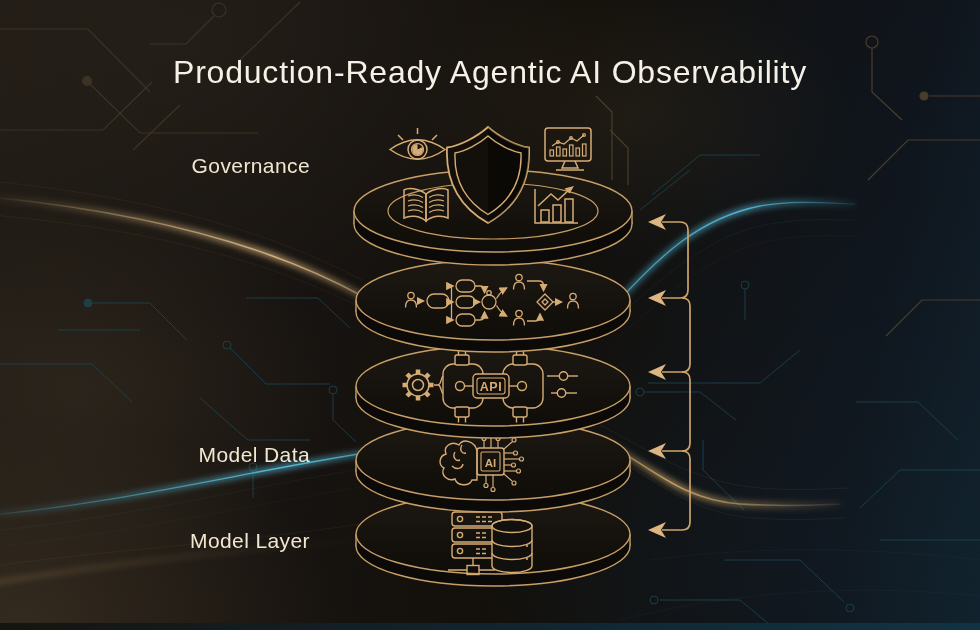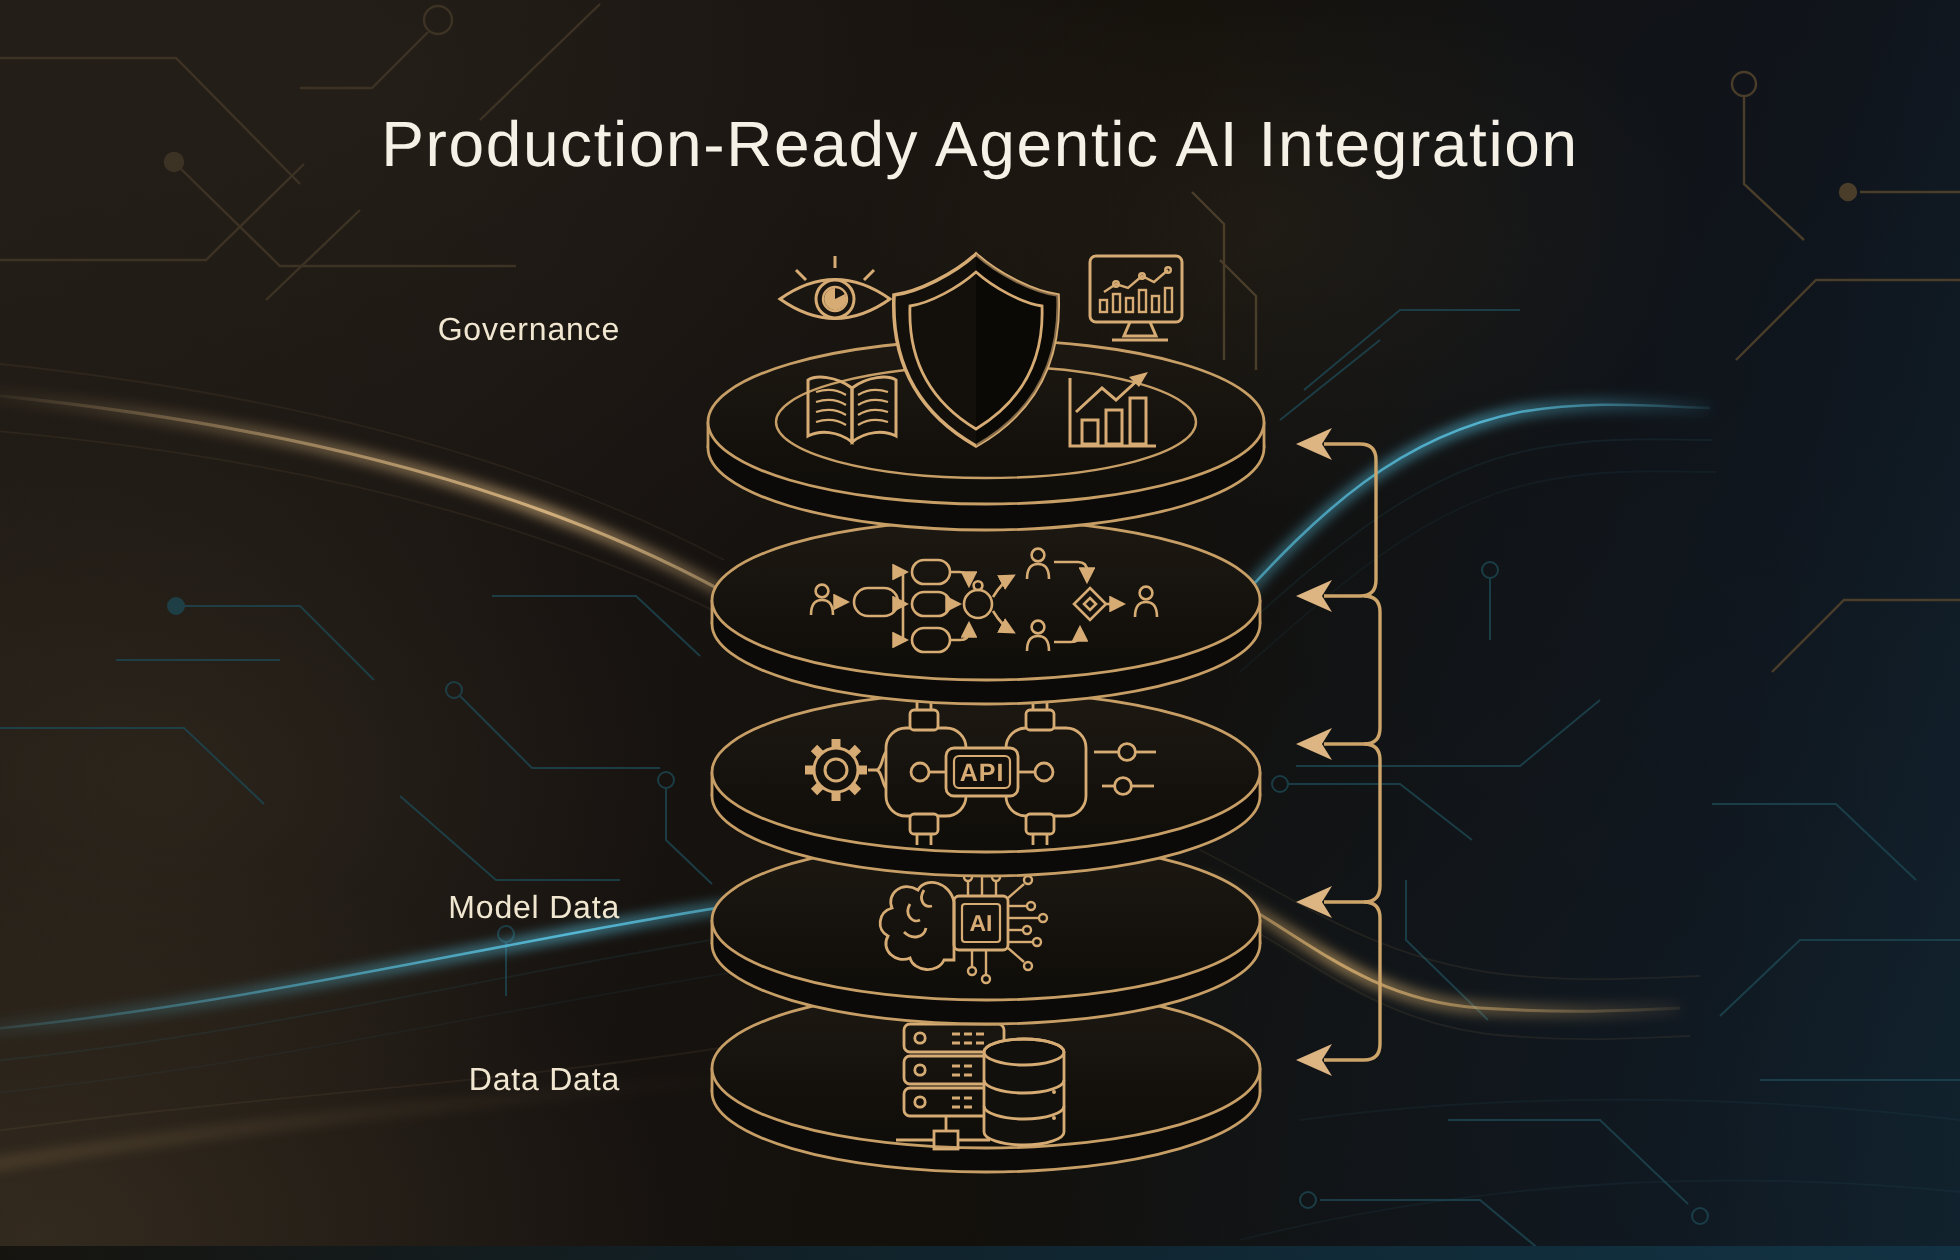--- a/index.html
+++ b/index.html
@@ -15,21 +15,21 @@
       radial-gradient(620px 420px at 99% 28%, rgba(14,28,38,0.35), transparent 70%),
       linear-gradient(100deg,#201b15 0%,#171310 34%,#13100b 55%,#10131a 86%,#12202b 100%);
   }
   .bg,.fg{position:absolute;left:0;top:0;width:980px;height:630px;}
   .title{
     position:absolute;top:54px;left:0;width:980px;margin:0;text-align:center;
     font-size:32px;font-weight:400;letter-spacing:0.8px;color:#f6f1e6;
   }
   .layer-label{
     position:absolute;right:670px;text-align:right;white-space:nowrap;
-    font-size:16px;line-height:26px;letter-spacing:0.4px;color:#f1e7d1;
+    font-size:21px;line-height:26px;letter-spacing:0.4px;color:#f1e7d1;
   }
   .lbl-gov{top:153px;}
   .lbl-orch{top:270px;}
   .lbl-tool{top:356px;}
   .lbl-model{top:442px;}
   .lbl-data{top:528px;}
   .bottom-strip{position:absolute;left:0;top:623px;width:980px;height:7px;
     background:linear-gradient(90deg,#16140f 0%,#102631 55%,#123344 100%);}
 </style>
 </head>
@@ -418,22 +418,22 @@
       <g>
         <path d="M 682,451 Q 690,451 690,459 L 690,522 Q 690,530 682,530 L 662,530"></path>
         <polygon points="648,451 666,443 661,451 666,459" fill="#ddb583" stroke="none"></polygon>
       </g>
       <g>
         <polygon points="648,530 666,522 661,530 666,538" fill="#ddb583" stroke="none"></polygon>
       </g>
     </g>
   </svg>
 
-  <h1 class="title">Production-Ready Agentic AI Integration</h1>
+  <h1 class="title">Production-Ready Agentic AI Observability</h1>
 
   <div class="layer-label lbl-gov">
     <div>Governance</div>
   </div>
   <div class="layer-label lbl-model">Model Data</div>
-  <div class="layer-label lbl-data">Data Data</div>
+  <div class="layer-label lbl-data">Model Layer</div>
 
   <div class="bottom-strip"></div>
 </div>
 
 </body></html>

